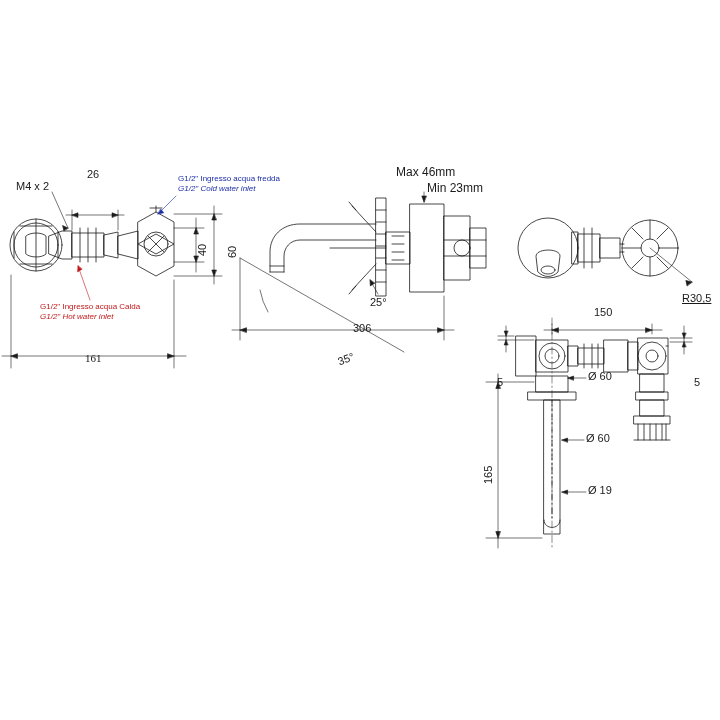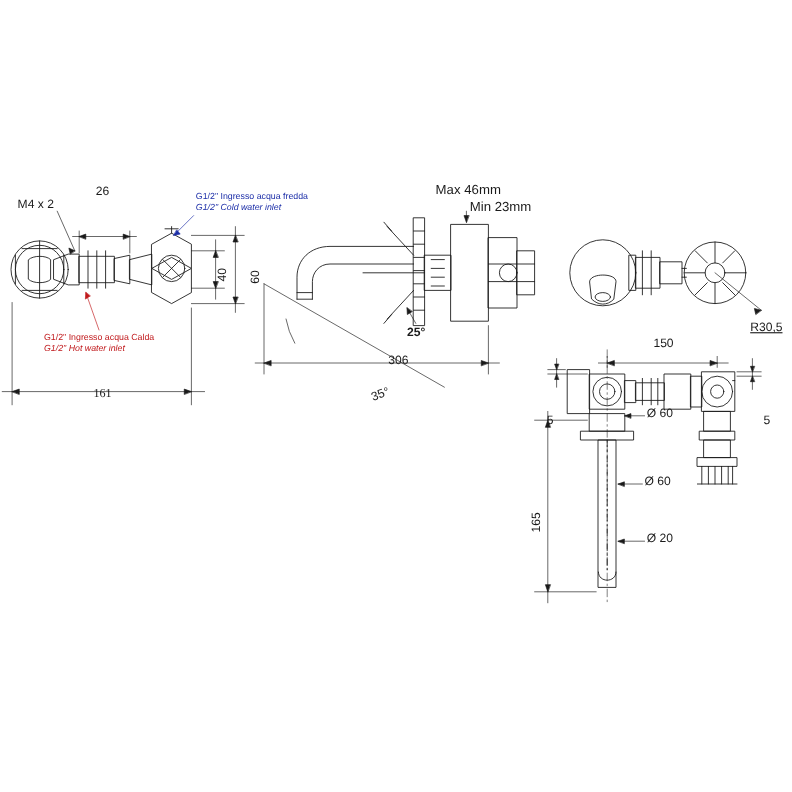--- a/index.html
+++ b/index.html
@@ -250,27 +250,27 @@
 
   <div class="lbl red" style="left:40px;top:302px;">G1/2" Ingresso acqua Calda</div>
   <div class="lbl red-it" style="left:40px;top:312px;">G1/2" Hot water inlet</div>
 
   <div class="lbl rot90" style="left:196px;top:256px;">40</div>
   <div class="lbl rot90" style="left:226px;top:258px;">60</div>
   <div class="lbl" style="left:85px;top:352px;font-family:Liberation Serif, serif;">161</div>
 
   <div class="lbl big" style="left:396px;top:166px;">Max 46mm</div>
   <div class="lbl big" style="left:398px;top:182px;margin-left:29px;">Min 23mm</div>
-  <div class="lbl" style="left:370px;top:296px;font-weight:bold;">25°</div>
+  <div class="lbl" style="left:370px;top:296px;">25°</div>
   <div class="lbl" style="left:353px;top:322px;">306</div>
   <div class="lbl rot35" style="left:336px;top:356px;">35°</div>
 
   <div class="lbl" style="left:682px;top:292px;text-decoration:underline;">R30,5</div>
 
   <div class="lbl" style="left:594px;top:306px;">150</div>
   <div class="lbl" style="left:497px;top:376px;">5</div>
   <div class="lbl" style="left:694px;top:376px;">5</div>
   <div class="lbl" style="left:588px;top:370px;">Ø 60</div>
   <div class="lbl" style="left:586px;top:432px;">Ø 60</div>
-  <div class="lbl" style="left:588px;top:484px;">Ø 20</div>
+  <div class="lbl" style="left:588px;top:484px;">Ø 19</div>
   <div class="lbl rot90" style="left:482px;top:484px;">165</div>
 
 </div>
 
 </body></html>

